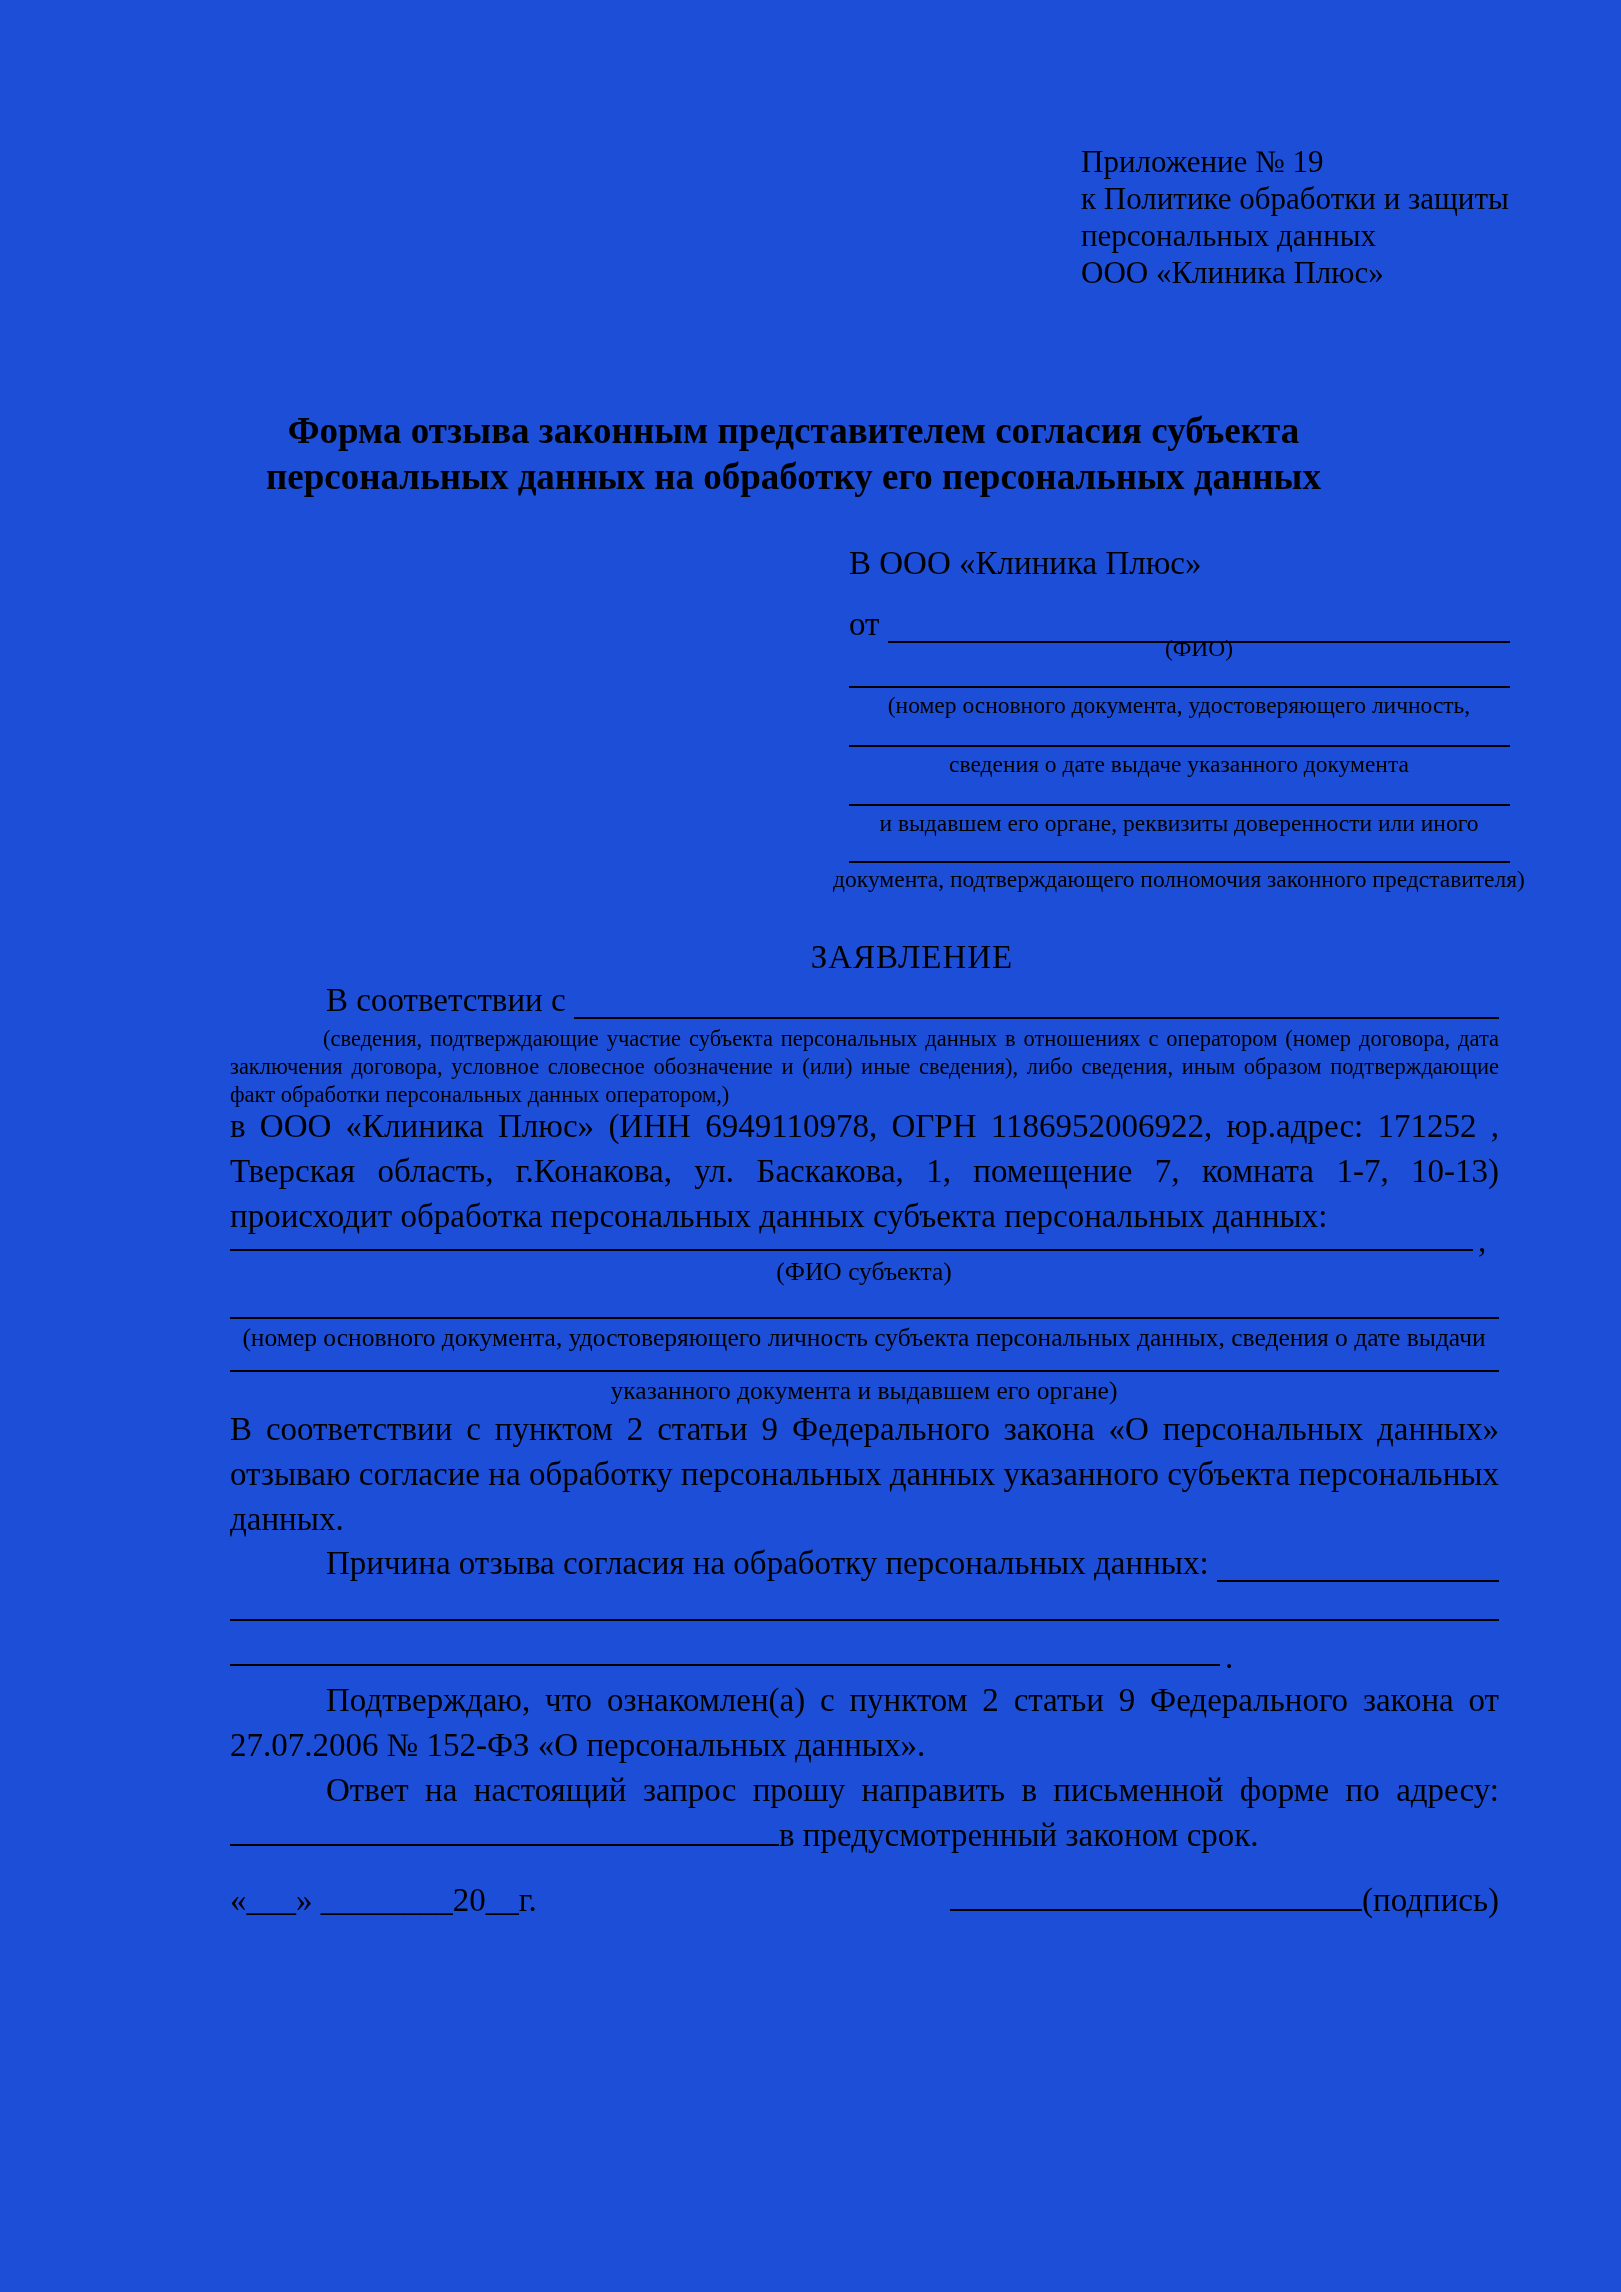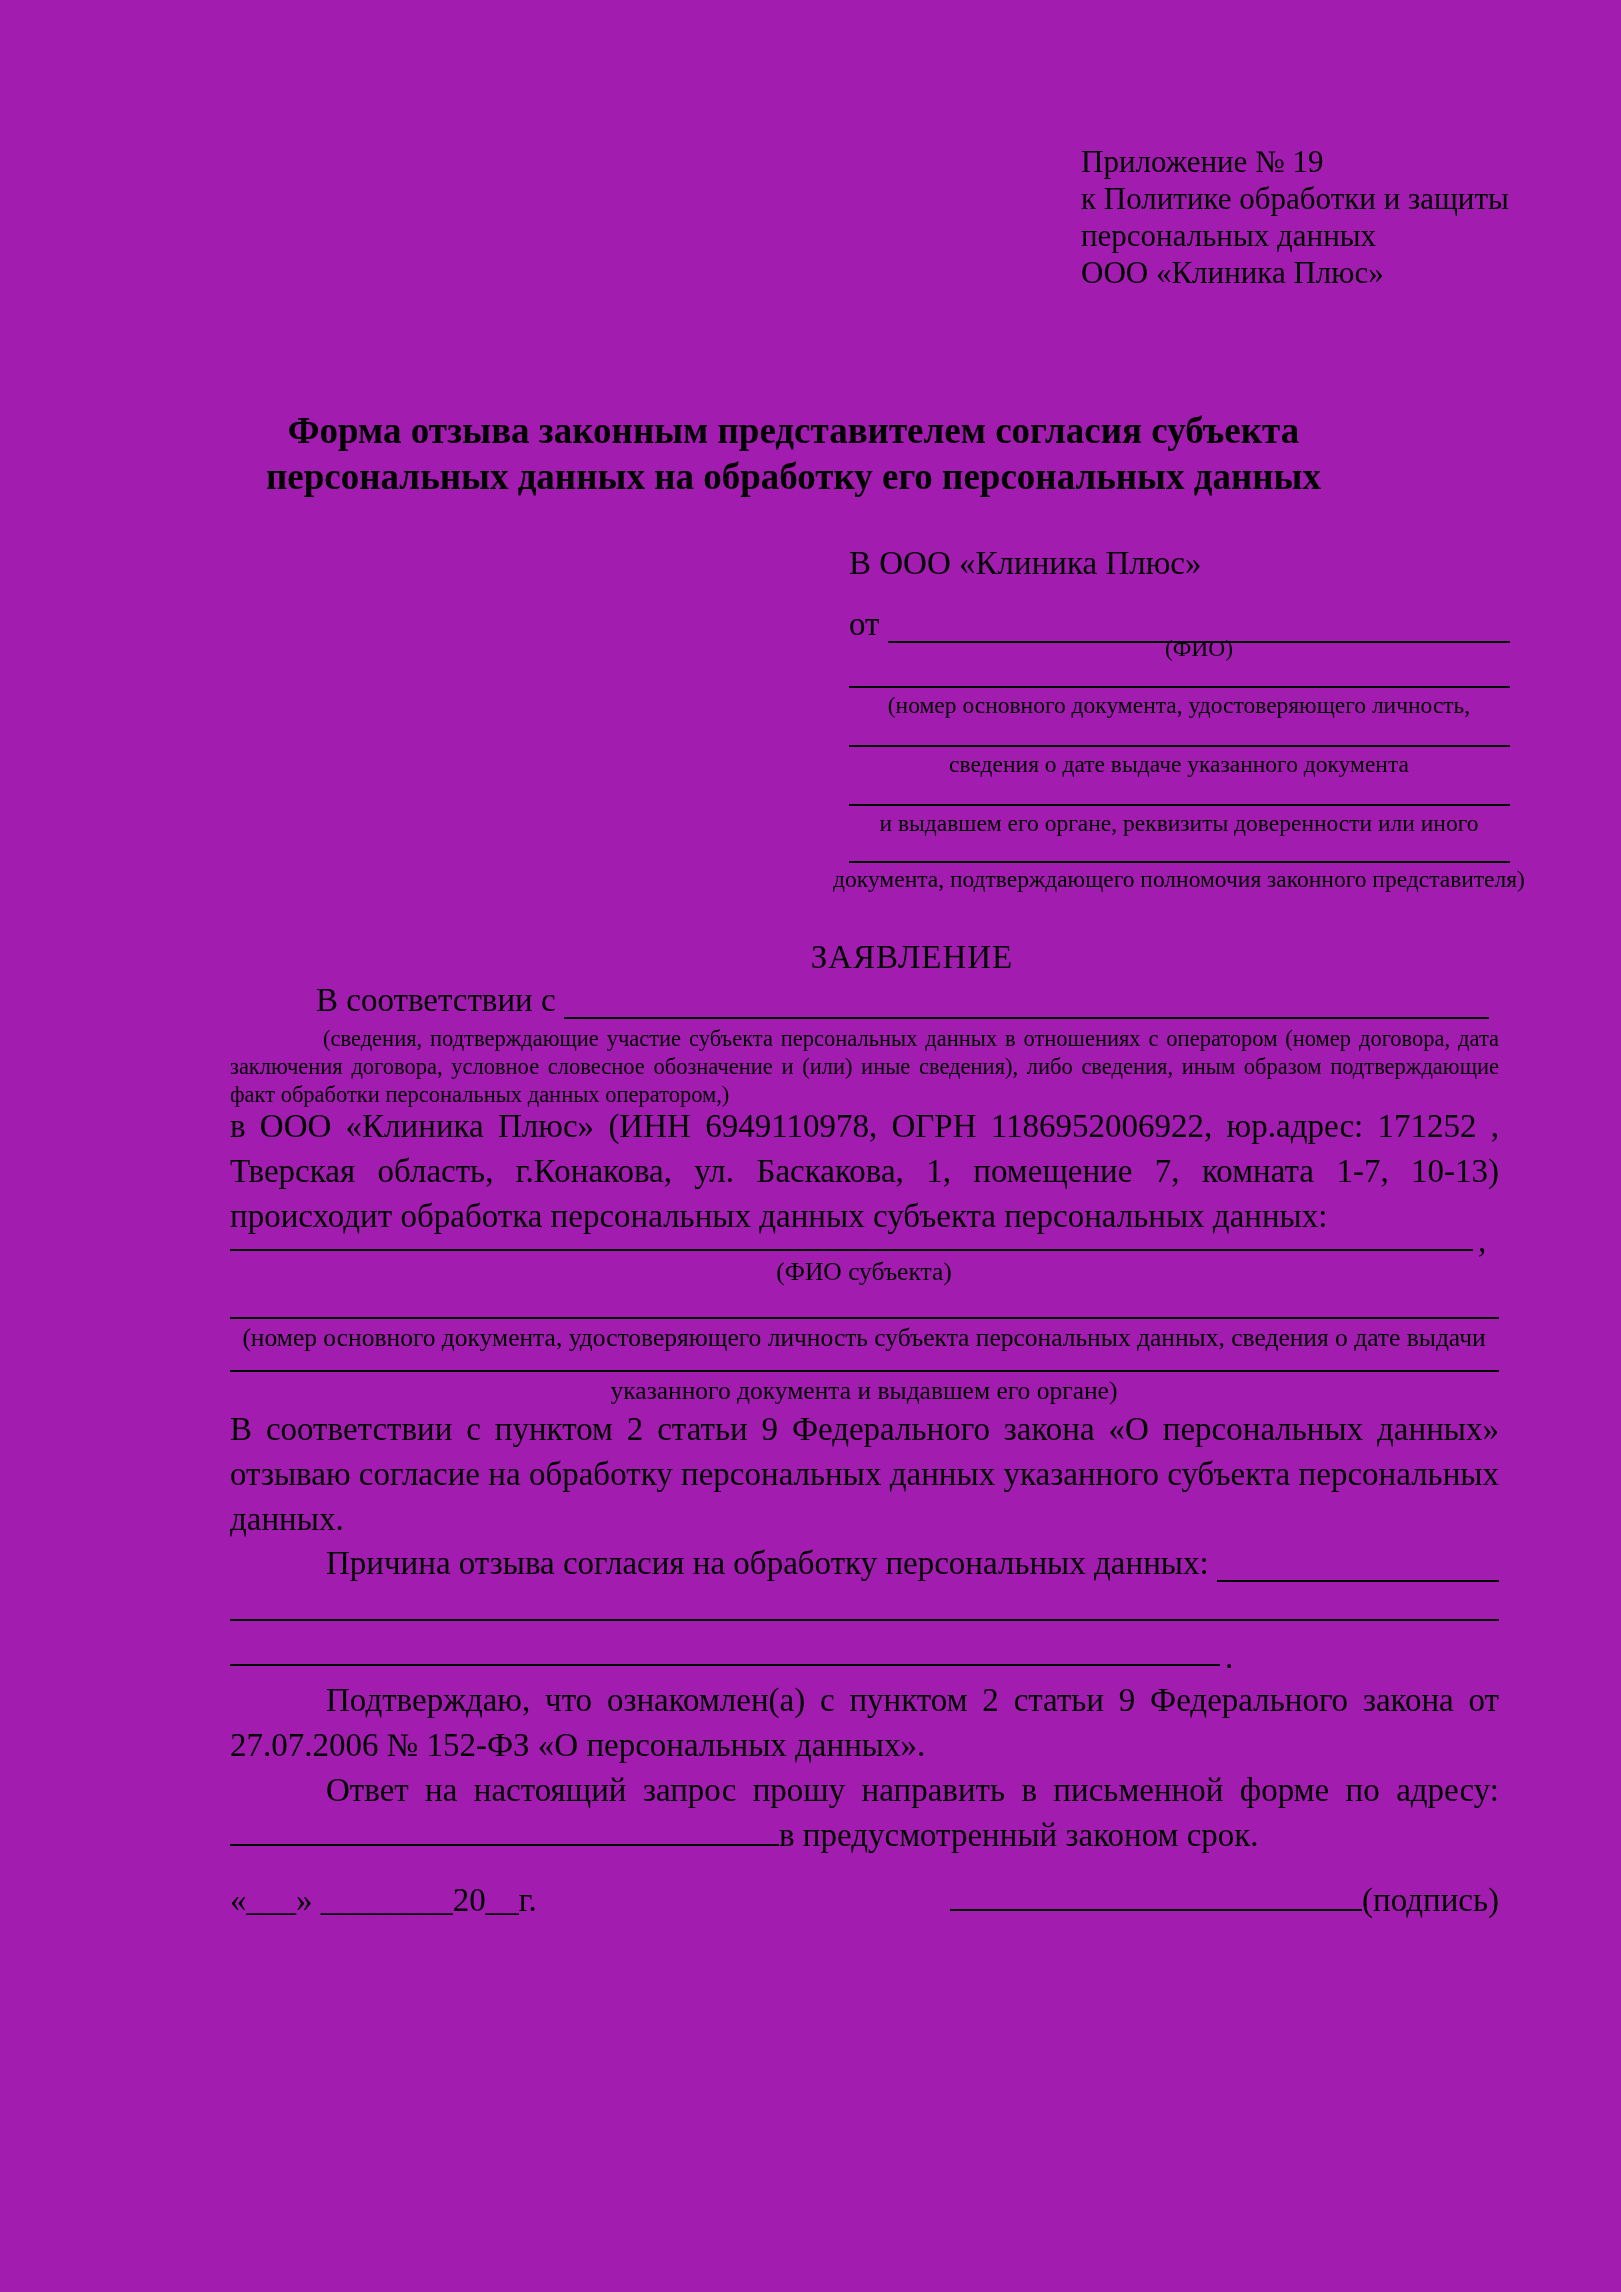--- a/index.html
+++ b/index.html
@@ -1,19 +1,19 @@
 <!DOCTYPE html>
 <html><head>
 <meta charset="utf-8">
 <style>
   html,body{margin:0;padding:0;background:#fff;}
   .page{
     position:relative;
     width:1621px;height:2293px;
-    background:#a21caf;color:#000;
+    background:#1d4ed8;color:#000;
     font-family:"Liberation Serif","DejaVu Serif",serif;
     overflow:hidden;
   }
   .abs{position:absolute;}
   .body-text{font-size:33px;line-height:45px;}
   .appendix{font-size:31px;line-height:37px;}
   .doc-title{font-weight:bold;font-size:37px;line-height:46px;text-align:center;}
   .heading{font-size:33px;letter-spacing:1px;}
   .rule{border-top:2.9px solid #000;height:0;}
   .fieldrow{display:flex;align-items:flex-end;}
@@ -60,21 +60,21 @@
   <div class="abs cap" style="left:1179px;top:751px;">сведения о дате выдаче указанного документа</div>
 
   <div class="abs rule" style="left:849px;top:804px;width:661px;"></div>
   <div class="abs cap" style="left:1179px;top:810px;">и выдавшем его органе, реквизиты доверенности или иного</div>
 
   <div class="abs rule" style="left:849px;top:861px;width:661px;"></div>
   <div class="abs cap" style="left:1179px;top:866px;">документа, подтверждающего полномочия законного представителя)</div>
 
   <div class="abs heading" style="left:864px;top:939px;transform:translateX(-50%);margin-left:48px;">ЗАЯВЛЕНИЕ</div>
 
-  <div class="abs body-text fieldrow" style="left:220px;top:984px;width:1269px;height:39px;padding-left:96px;box-sizing:border-box;">
+  <div class="abs body-text fieldrow" style="left:230px;top:984px;width:1269px;height:39px;padding-left:96px;box-sizing:border-box;">
     <span class="label">В соответствии с </span>
     <span class="fill"></span>
   </div>
 
   <div class="abs fineprint" style="left:230px;top:1025px;width:1269px;">(сведения, подтверждающие участие субъекта персональных данных в отношениях с оператором (номер договора, дата заключения договора, условное словесное обозначение и (или) иные сведения), либо сведения, иным образом подтверждающие факт обработки персональных данных оператором,)</div>
 
   <div class="abs body-text just" style="left:230px;top:1104px;width:1269px;">в ООО «Клиника Плюс» (ИНН 6949110978, ОГРН 1186952006922, юр.адрес: 171252 , Тверская область, г.Конакова, ул. Баскакова, 1, помещение 7, комната 1-7, 10-13) происходит обработка персональных данных субъекта персональных данных:</div>
 
   <div class="abs rule" style="left:230px;top:1249px;width:1243px;"></div>
   <div class="abs body-text" style="left:1478px;top:1219px;">,</div>

